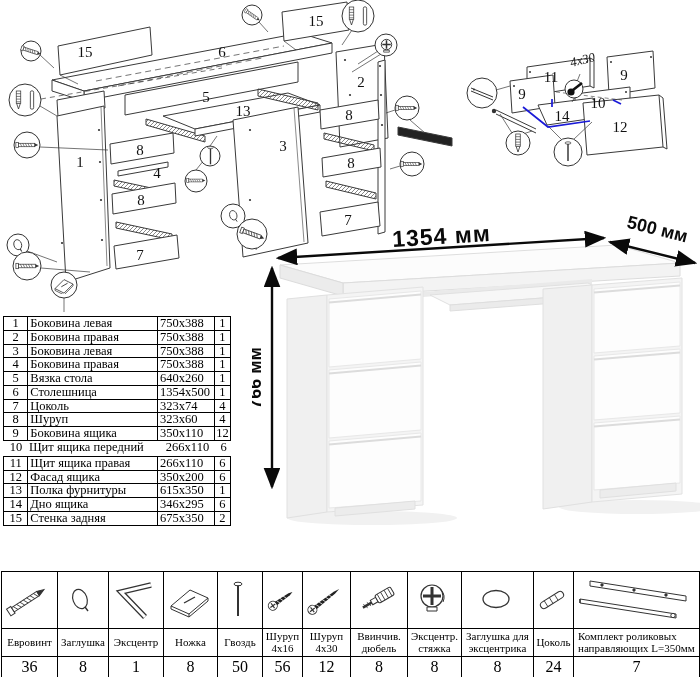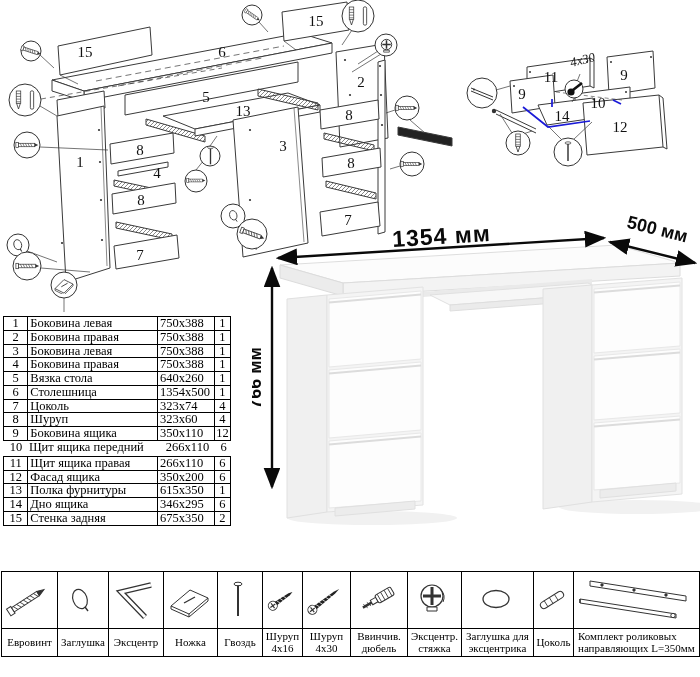--- a/index.html
+++ b/index.html
@@ -599,17 +599,31 @@
         <td>Ножка</td>
         <td>Гвоздь</td>
         <td>Шуруп 4x16</td>
         <td>Шуруп 4x30</td>
         <td>Ввинчив. дюбель</td>
         <td>Эксцентр. стяжка</td>
         <td>Заглушка для эксцентрика</td>
         <td>Цоколь</td>
         <td class="left">Комплект роликовых направляющих L=350мм</td>
       </tr>
+      <tr class="counts">
+        <td>36</td>
+        <td>8</td>
+        <td>1</td>
+        <td>8</td>
+        <td>50</td>
+        <td>56</td>
+        <td>12</td>
+        <td>8</td>
+        <td>8</td>
+        <td>8</td>
+        <td>24</td>
+        <td>7</td>
+      </tr>
     </tbody>
       </table>
   </div>
 
 </div>
 
 </body></html>

